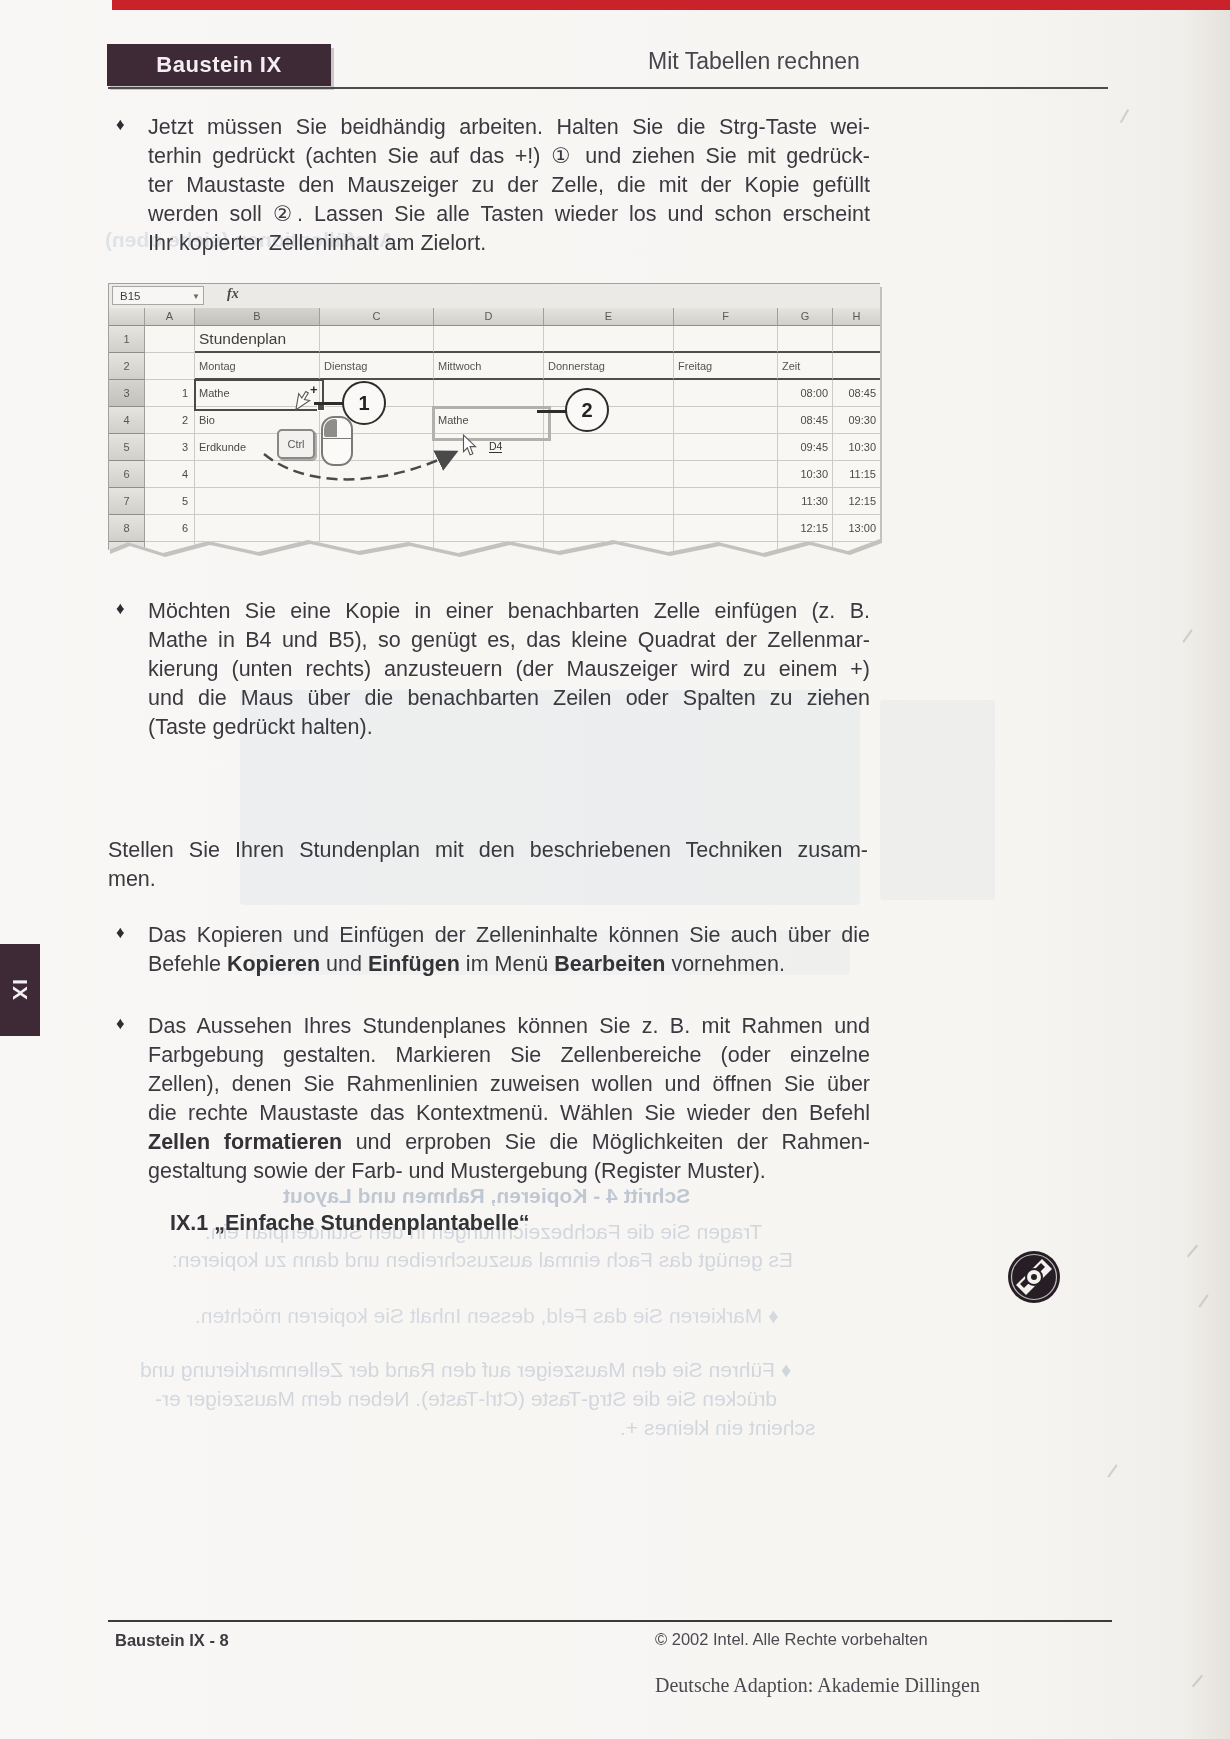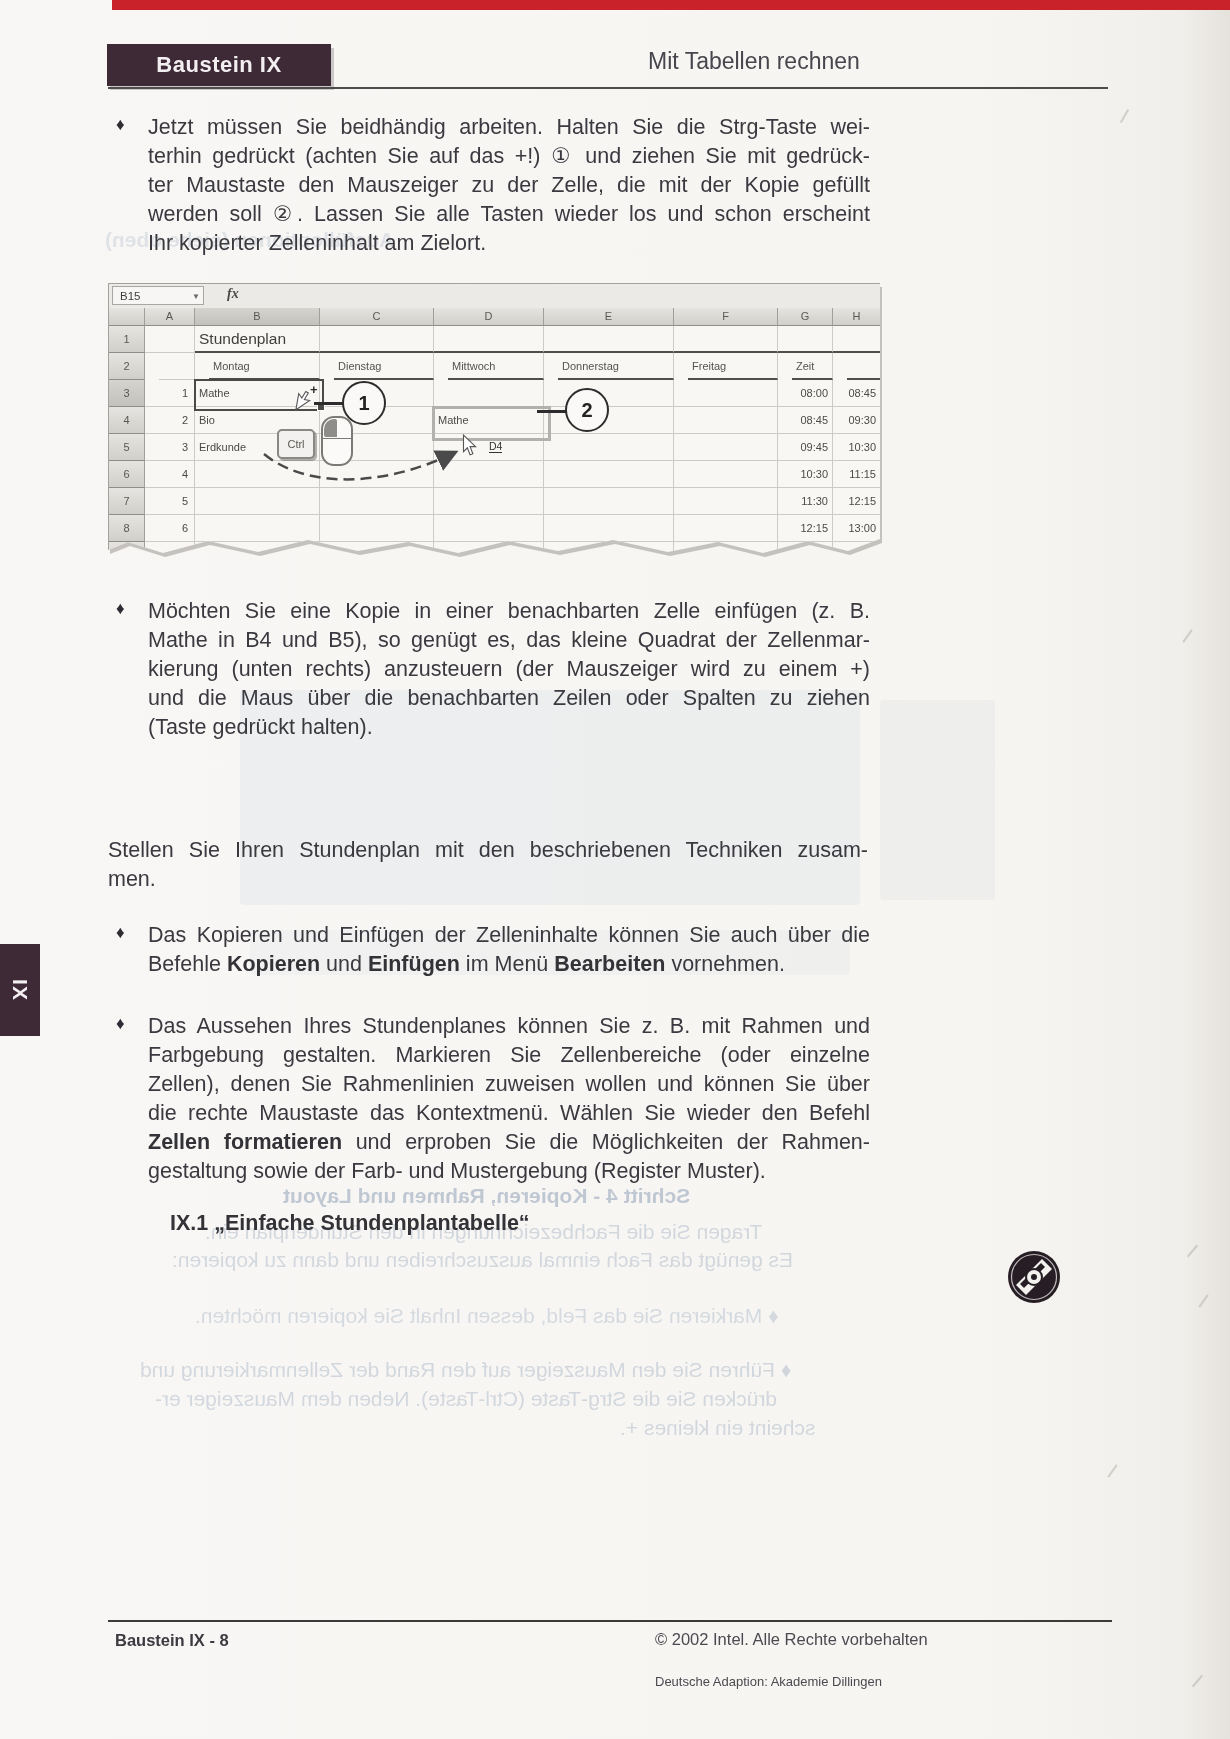--- a/index.html
+++ b/index.html
@@ -47,21 +47,21 @@
   .sc{border-right:1px solid #cdcbc7;border-bottom:1px solid #cdcbc7;font-size:11px;color:#4c4a46;
     line-height:26px;padding-left:4px;box-sizing:border-box;overflow:visible;white-space:nowrap;}
   .chdr,.rhdr{background:linear-gradient(#e6e4e0,#d1cfca);border-right:1px solid #a19f9b;border-bottom:1px solid #908e8a;
     text-align:center;color:#5a5854;padding-left:0;}
   .chdr{line-height:17px;}
   .r0.c2,.r3.c0{background:linear-gradient(#d6d4cf,#c3c1bc);}
   .dkb{border-bottom:2px solid #504e4a;}
   .num{text-align:right;padding-right:6px;padding-left:0;}
   .time{text-align:right;padding-right:4px;padding-left:0;}
   .r1.c2{font-size:15.5px;color:#403e3a;z-index:2;position:relative;}
-  .r2.sc:not(.c0){color:#55534f;margin-left:14px;}
+  .r2.sc:not(.c0){color:#55534f;}
   
   .ovl{position:absolute;z-index:5;}
   .sel-b3{left:85px;top:95px;width:126px;height:28px;border:2px solid #4a4a48;}
   .fill-handle{left:208px;top:119px;width:6px;height:6px;background:#4a4a48;border:1px solid #fdfdfb;}
   .copy-d4{left:323px;top:122px;width:113px;height:29px;border:3px solid #b3b1ad;}
   .co-line{height:3px;background:#2c2c2c;}
   .co-circ{width:44px;height:44px;border:2.5px solid #2c2c2c;border-radius:50%;background:#faf9f7;
     display:flex;align-items:center;justify-content:center;font-size:20px;font-weight:bold;color:#232323;box-sizing:border-box;}
   .ctrlkey{left:168px;top:145px;width:38px;height:30px;background:#f2f1ef;border:2px solid #8a8886;border-radius:5px;
     box-shadow:2px 2px 0 rgba(90,88,84,.45);font-size:11px;color:#5b5955;display:flex;align-items:center;justify-content:center;box-sizing:border-box;}
@@ -71,21 +71,21 @@
   .d4label{font-size:10.5px;color:#333;border-bottom:1px solid #333;line-height:12px;}
   .plus1{font-size:13px;font-weight:bold;color:#2b2b2b;}
   
   .ixtab{position:absolute;left:0;top:944px;width:40px;height:92px;background:#3e2a37;
     display:flex;align-items:center;justify-content:center;}
   .ixtab span{color:#f3eff1;font-weight:bold;font-size:21px;transform:rotate(90deg);letter-spacing:1px;}
   .cdicon{position:absolute;left:1007px;top:1250px;width:54px;height:54px;}
   .f-rule{position:absolute;left:108px;top:1620px;width:1004px;height:2px;background:#3c3b39;}
   .f-left{position:absolute;left:115px;top:1631px;font-size:16.5px;font-weight:bold;color:#3b3b41;}
   .f-r1{position:absolute;left:655px;top:1630px;font-size:16.5px;color:#4a4a50;}
-  .f-r2{position:absolute;left:655px;top:1674px;font-size:13px;color:#4a4a50;}
+  .f-r2{position:absolute;left:655px;top:1674px;font-size:20px;color:#4a4a50;font-family:Liberation Serif, serif;}
   
   .ghost{position:absolute;transform:scaleX(-1);font-size:21px;color:#7e92ad;white-space:nowrap;filter:blur(.4px);}
   .grect{position:absolute;background:#8fa2b8;border-radius:4px;}
   .mark{position:absolute;width:15px;height:2px;background:#b5b2ac;opacity:.55;}
 </style>
 </head>
 <body>
 
 <div class="page">
 
@@ -296,21 +296,21 @@
       <div class="jl">Das Kopieren und Einfügen der Zelleninhalte können Sie auch über die</div>
       <div class="jl end"><span>Befehle </span><b>Kopieren</b><span> und </span><b>Einfügen</b><span> im Menü </span><b>Bearbeiten</b><span> vornehmen.</span></div>
     </div>
   </div>
 
   <div class="blt" style="top:1012px">
     <span class="dia">♦</span>
     <div class="btxt">
       <div class="jl">Das Aussehen Ihres Stundenplanes können Sie z. B. mit Rahmen und</div>
       <div class="jl">Farbgebung gestalten. Markieren Sie Zellenbereiche (oder einzelne</div>
-      <div class="jl">Zellen), denen Sie Rahmenlinien zuweisen wollen und können Sie über</div>
+      <div class="jl">Zellen), denen Sie Rahmenlinien zuweisen wollen und öffnen Sie über</div>
       <div class="jl">die rechte Maustaste das Kontextmenü. Wählen Sie wieder den Befehl</div>
       <div class="jl"><b>Zellen formatieren</b><span> und erproben Sie die Möglichkeiten der Rahmen-</span></div>
       <div class="jl end">gestaltung sowie der Farb- und Mustergebung (Register Muster).</div>
     </div>
   </div>
 
   <div class="seecd">
     <div class="l2"><b>IX.1 „Einfache Stundenplantabelle“</b></div>
   </div>
 

